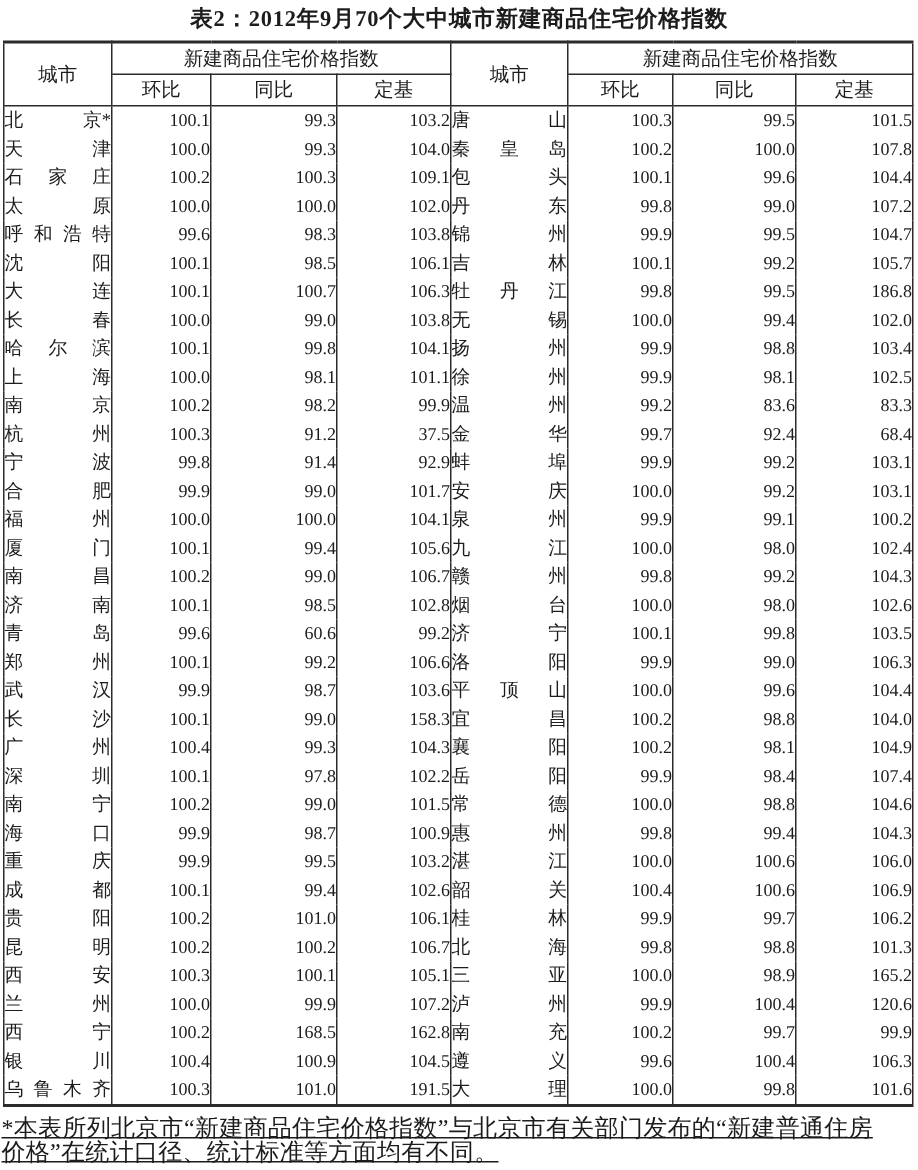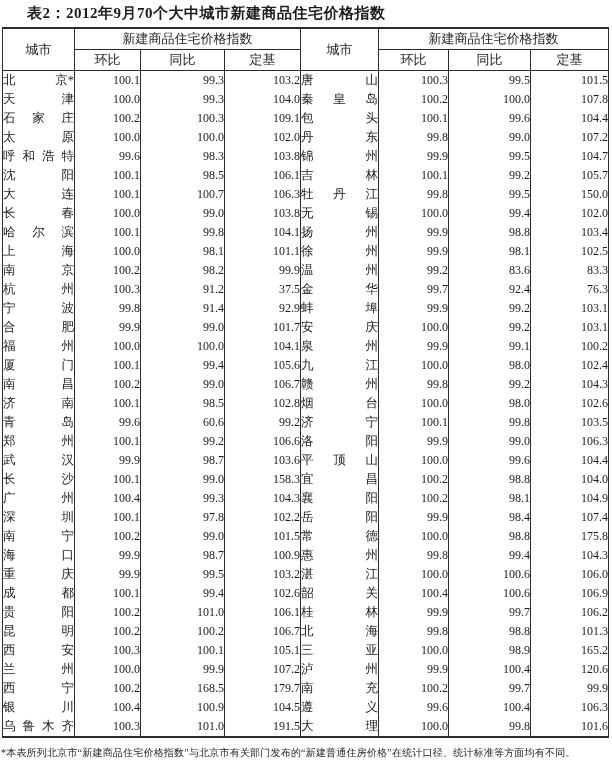--- a/index.html
+++ b/index.html
@@ -6,27 +6,27 @@
     margin: 0;
     padding: 0;
     background: #ffffff;
     width: 612px;
     height: 780px;
     overflow: hidden;
     font-family: "Liberation Serif", "DejaVu Serif", serif;
     color: #1c1c1c;
   }
   .title {
+    text-align: center;
     font-weight: bold;
     font-size: 15px;
     line-height: 18px;
     padding-top: 4px;
     margin-bottom: 5px;
     letter-spacing: 0.5px;
-    margin-left: 27px;
   }
   table.price-table {
     border-collapse: collapse;
     table-layout: fixed;
     width: 606px;
     margin-left: 2px;
     border-top: 2px solid #2b2b2b;
     border-bottom: 2px solid #2b2b2b;
     border-left: 1px solid #2b2b2b;
     border-right: 1px solid #2b2b2b;
@@ -54,23 +54,24 @@
   .jc {
     display: flex;
     justify-content: space-between;
     align-items: center;
     width: 100%;
     font-size: 12.5px;
   }
   .footnote {
     margin: 7px 0 0 1px;
     width: 585px;
-    font-size: 10px;
+    font-size: 16px;
     line-height: 16px;
     letter-spacing: 0.2px;
+    text-decoration: underline;
   }
 </style>
 </head>
 <body>
 
 <div class="title">表2：2012年9月70个大中城市新建商品住宅价格指数</div>
 
 <table class="price-table">
   <colgroup>
     <col style="width:72px">
@@ -235,21 +236,21 @@
         <td class="num">106.3</td>
         <td class="city">
           <span class="jc">
             <span>牡</span>
             <span>丹</span>
             <span>江</span>
           </span>
         </td>
         <td class="num">99.8</td>
         <td class="num">99.5</td>
-        <td class="num">150.0</td>
+        <td class="num">186.8</td>
       </tr>
       <tr>
         <td class="city">
           <span class="jc">
             <span>长</span>
             <span>春</span>
           </span>
         </td>
         <td class="num">100.0</td>
         <td class="num">99.0</td>
@@ -336,21 +337,21 @@
         <td class="num">91.2</td>
         <td class="num">37.5</td>
         <td class="city">
           <span class="jc">
             <span>金</span>
             <span>华</span>
           </span>
         </td>
         <td class="num">99.7</td>
         <td class="num">92.4</td>
-        <td class="num">76.3</td>
+        <td class="num">68.4</td>
       </tr>
       <tr>
         <td class="city">
           <span class="jc">
             <span>宁</span>
             <span>波</span>
           </span>
         </td>
         <td class="num">99.8</td>
         <td class="num">91.4</td>
@@ -597,21 +598,21 @@
         <td class="num">99.0</td>
         <td class="num">101.5</td>
         <td class="city">
           <span class="jc">
             <span>常</span>
             <span>德</span>
           </span>
         </td>
         <td class="num">100.0</td>
         <td class="num">98.8</td>
-        <td class="num">175.8</td>
+        <td class="num">104.6</td>
       </tr>
       <tr>
         <td class="city">
           <span class="jc">
             <span>海</span>
             <span>口</span>
           </span>
         </td>
         <td class="num">99.9</td>
         <td class="num">98.7</td>
@@ -748,21 +749,21 @@
       </tr>
       <tr>
         <td class="city">
           <span class="jc">
             <span>西</span>
             <span>宁</span>
           </span>
         </td>
         <td class="num">100.2</td>
         <td class="num">168.5</td>
-        <td class="num">179.7</td>
+        <td class="num">162.8</td>
         <td class="city">
           <span class="jc">
             <span>南</span>
             <span>充</span>
           </span>
         </td>
         <td class="num">100.2</td>
         <td class="num">99.7</td>
         <td class="num">99.9</td>
       </tr>

